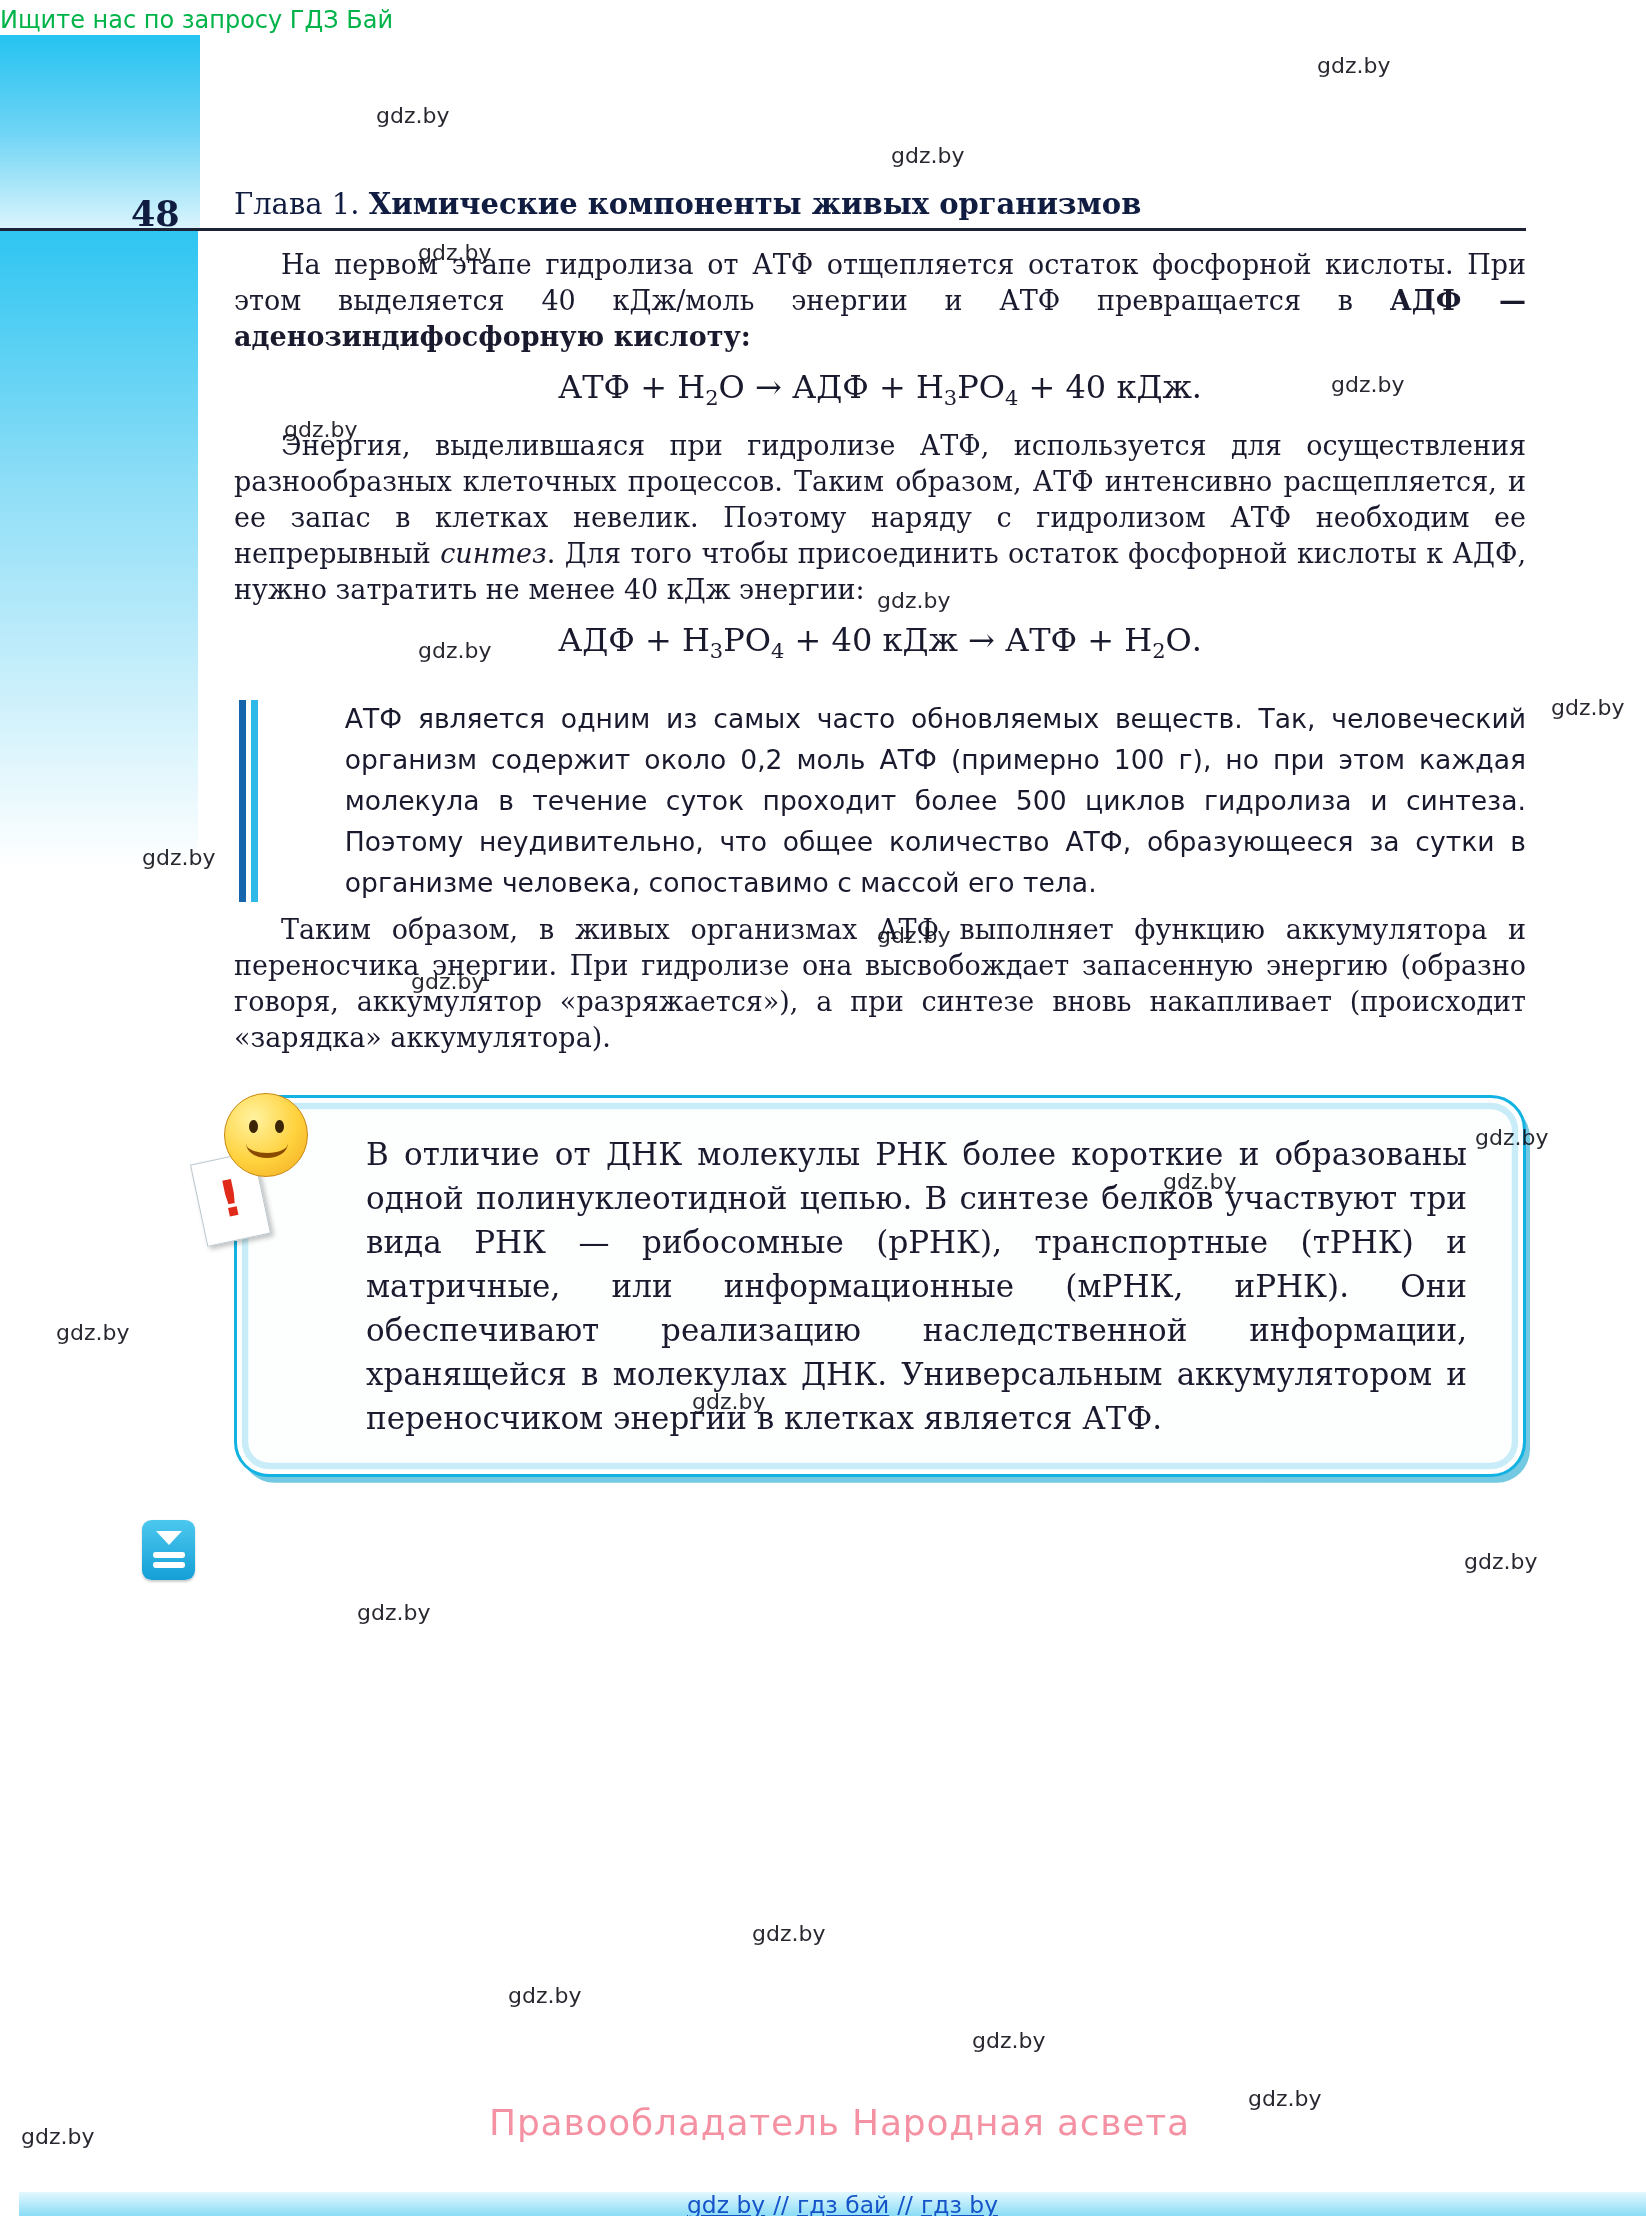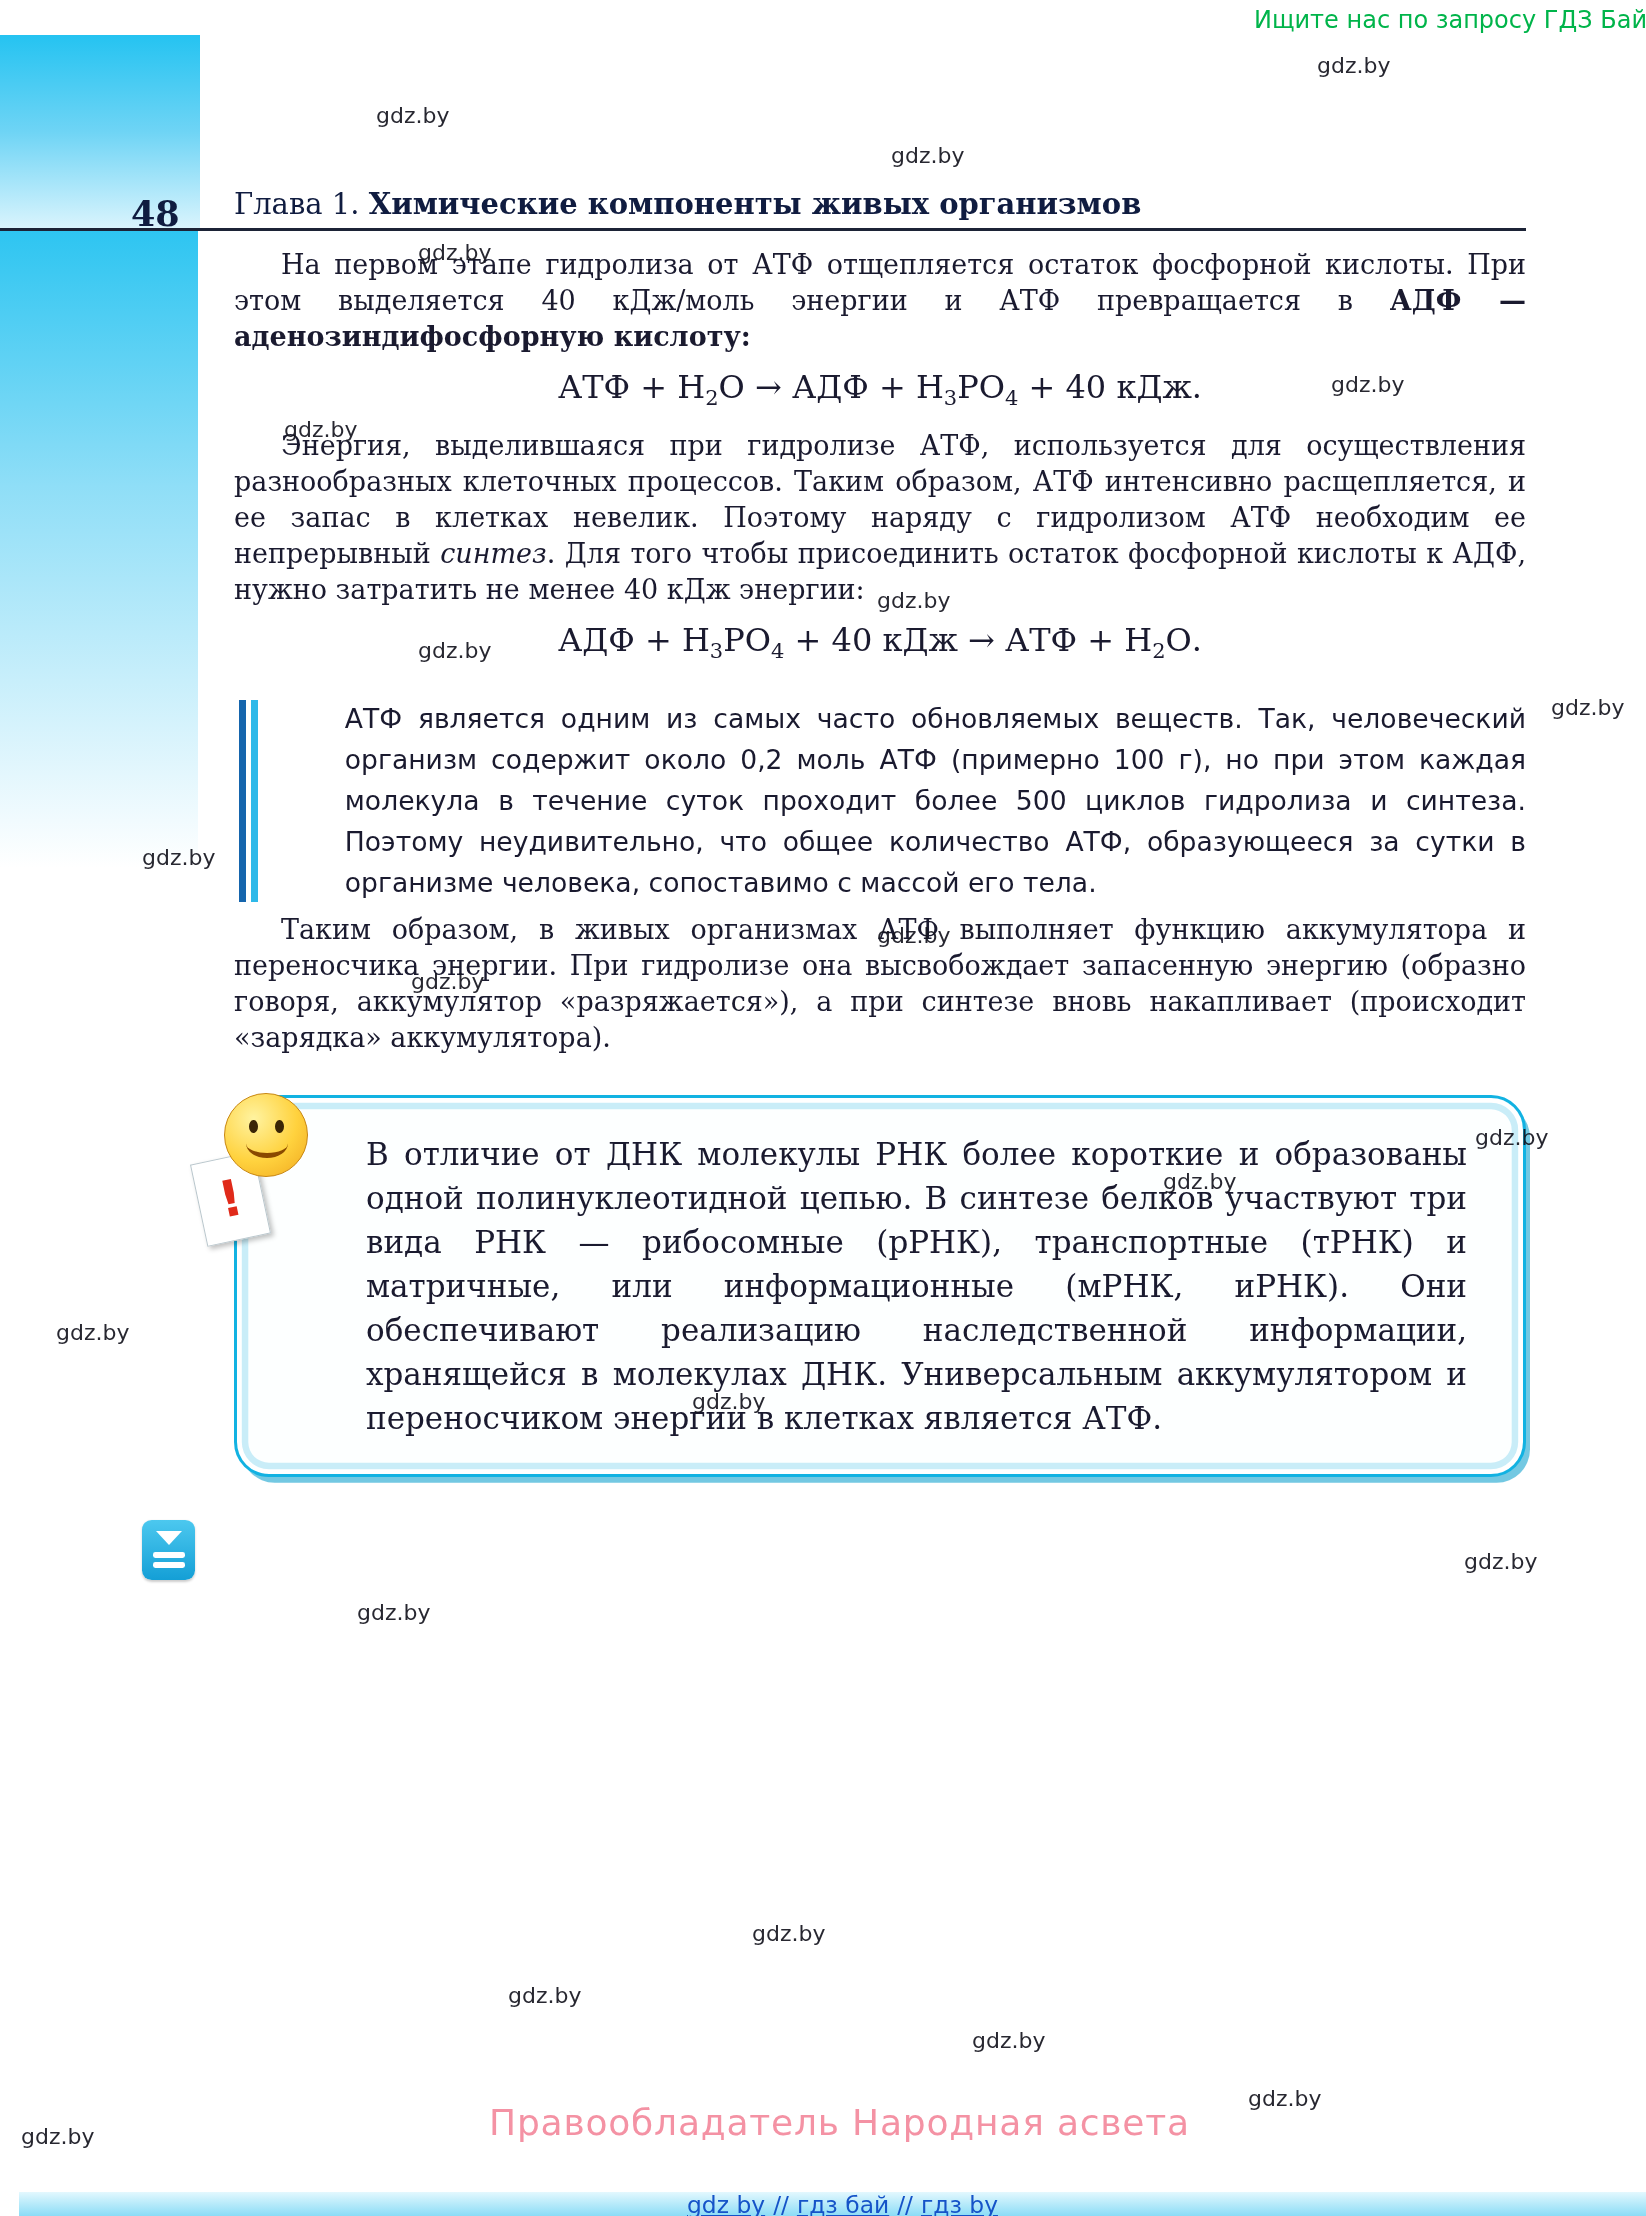--- a/index.html
+++ b/index.html
@@ -6,21 +6,21 @@
   .page{position:relative;width:1647px;height:2216px;background:#ffffff;overflow:hidden;
         font-family:"DejaVu Serif",serif;color:#1a1a2f;}
 
   
   .corner-block{position:absolute;left:0;top:35px;width:200px;height:193px;
     background:linear-gradient(180deg,#25c3f1 0%,#6ed4f5 50%,#d9f4fd 100%);}
   .left-strip{position:absolute;left:0;top:231px;width:198px;height:637px;
     background:linear-gradient(180deg,#2ec5f1 0%,#8fdef7 40%,rgba(255,255,255,0) 100%);}
 
   
-  .top-note{position:absolute;top:6.4px;left:0;width:100%;text-align:right;
+  .top-note{position:absolute;top:6.4px;left:0;width:100%;text-align:left;
     font-family:"DejaVu Sans",sans-serif;font-size:24px;color:#00b44a;}
 
   
   .pagenum{position:absolute;left:131px;top:181px;font-size:35px;font-weight:bold;color:#101c40;margin-top:12px;}
   .chapter{position:absolute;left:234px;top:187px;font-size:29px;color:#101c40;}
   .chapter b{font-weight:bold;}
   .header-rule{position:absolute;left:0;top:228px;width:1526px;height:3.2px;background:#1c2336;}
 
   
   .column{position:absolute;left:234px;top:242px;width:1292px;}

